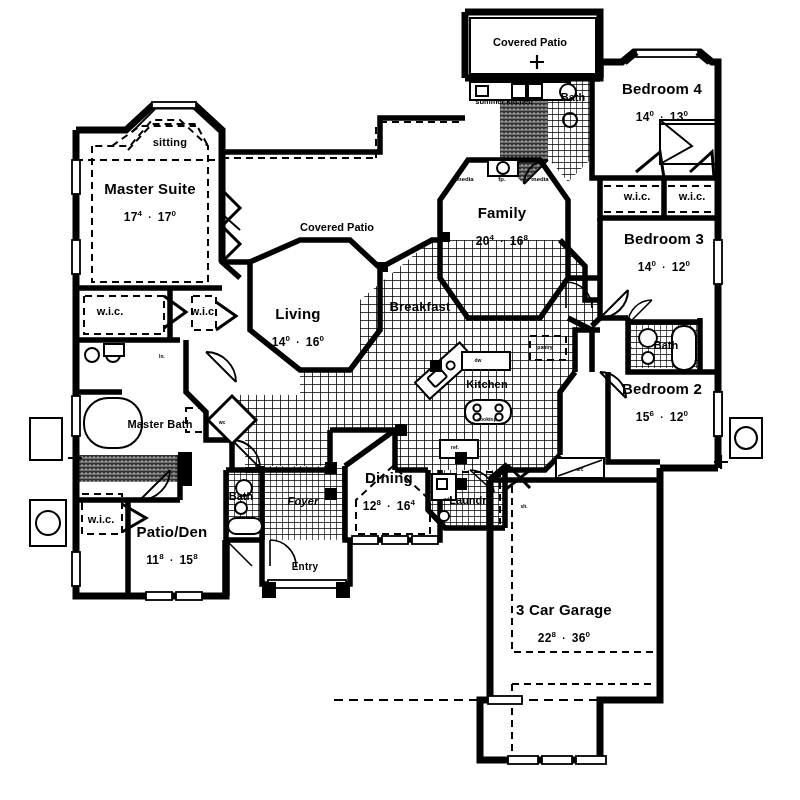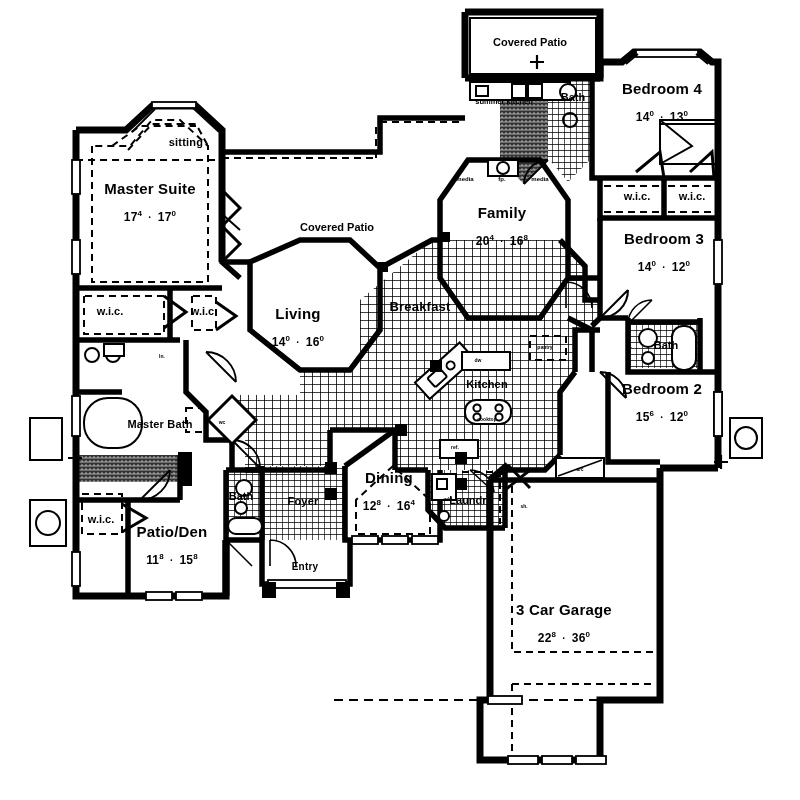--- a/index.html
+++ b/index.html
@@ -375,42 +375,42 @@
       </g>
 
     </g>
   </svg>
 
   <div id="room-labels">
       <div class="room-label" style="left: 150px; top: 203px;">
         <span class="room-name">Master Suite</span>
         <span class="room-dims">17<span class="sup">4</span><span class="dim-sep">·</span>17<span class="sup">0</span></span>
       </div>
-      <div class="room-label" style="left: 170px; top: 142px; margin-left: 16px;">
+      <div class="room-label" style="left: 170px; top: 142px;">
         <span class="room-name" style="font-size: 11px;">sitting</span>
       </div>
       <div class="room-label" style="left: 298px; top: 328px;">
         <span class="room-name">Living</span>
         <span class="room-dims">14<span class="sup">0</span><span class="dim-sep">·</span>16<span class="sup">0</span></span>
       </div>
       <div class="room-label" style="left: 502px; top: 227px;">
         <span class="room-name">Family</span>
         <span class="room-dims">20<span class="sup">4</span><span class="dim-sep">·</span>16<span class="sup">8</span></span>
       </div>
       <div class="room-label" style="left: 420px; top: 307px;">
         <span class="room-name" style="font-size: 13px;">Breakfast</span>
       </div>
       <div class="room-label" style="left: 487px; top: 384px;">
         <span class="room-name" style="font-size: 11px;">Kitchen</span>
       </div>
       <div class="room-label" style="left: 389px; top: 492px;">
         <span class="room-name">Dining</span>
         <span class="room-dims">12<span class="sup">8</span><span class="dim-sep">·</span>16<span class="sup">4</span></span>
       </div>
-      <div class="room-label" style="left: 303px; top: 501px;">
+      <div class="room-label" style="left: 303px; top: 501px; font-style: italic;">
         <span class="room-name" style="font-size: 11px;">Foyer</span>
       </div>
       <div class="room-label" style="left: 305px; top: 567px;">
         <span class="room-name" style="font-size: 10px;">Entry</span>
       </div>
       <div class="room-label" style="left: 172px; top: 546px;">
         <span class="room-name">Patio/Den</span>
         <span class="room-dims">11<span class="sup">8</span><span class="dim-sep">·</span>15<span class="sup">8</span></span>
       </div>
       <div class="room-label" style="left: 160px; top: 424px;">

